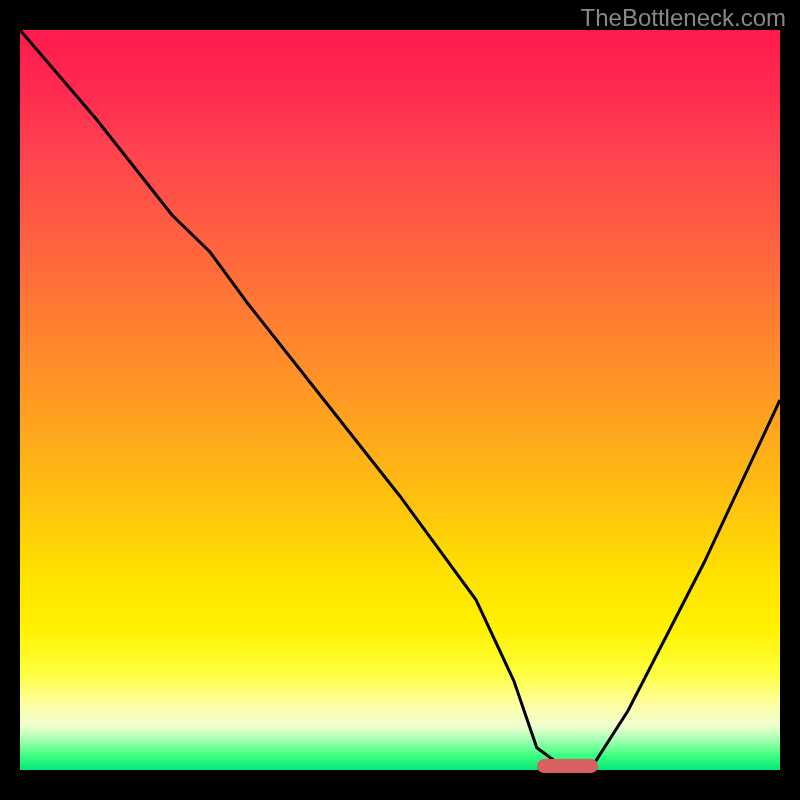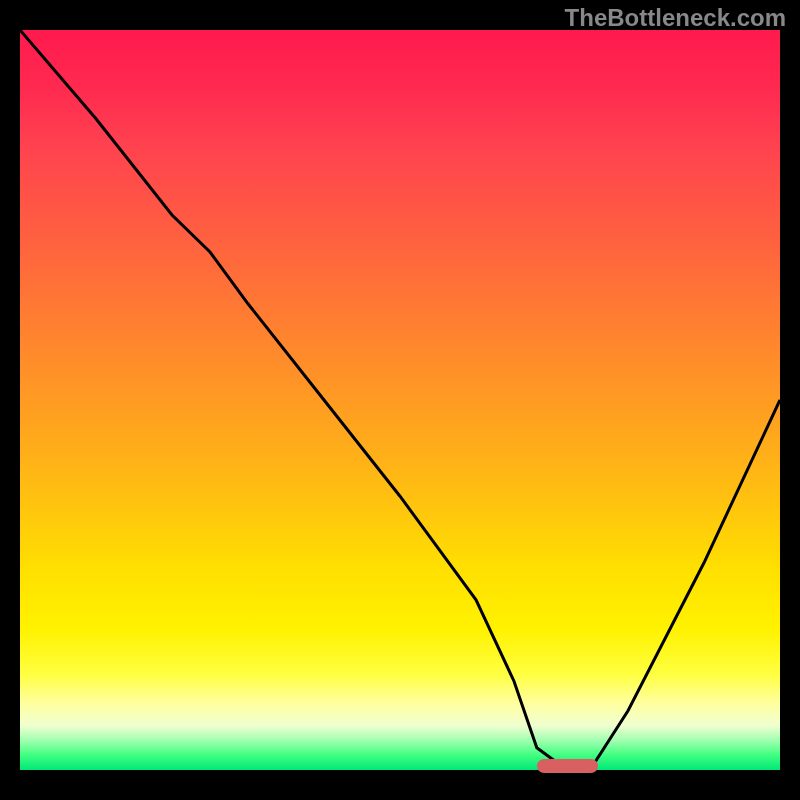--- a/index.html
+++ b/index.html
@@ -10,21 +10,21 @@
     position: relative;
     font-family: Arial, sans-serif;
     overflow: hidden;
   }
   .watermark {
     position: absolute;
     top: 4px;
     right: 14px;
     color: #888;
     font-size: 24px;
-    font-weight: bold;
+    font-weight: normal;
     z-index: 10;
     text-align: center;
   }
   .plot-area {
     position: absolute;
     left: 20px;
     top: 30px;
     width: 760px;
     height: 740px;
   }

